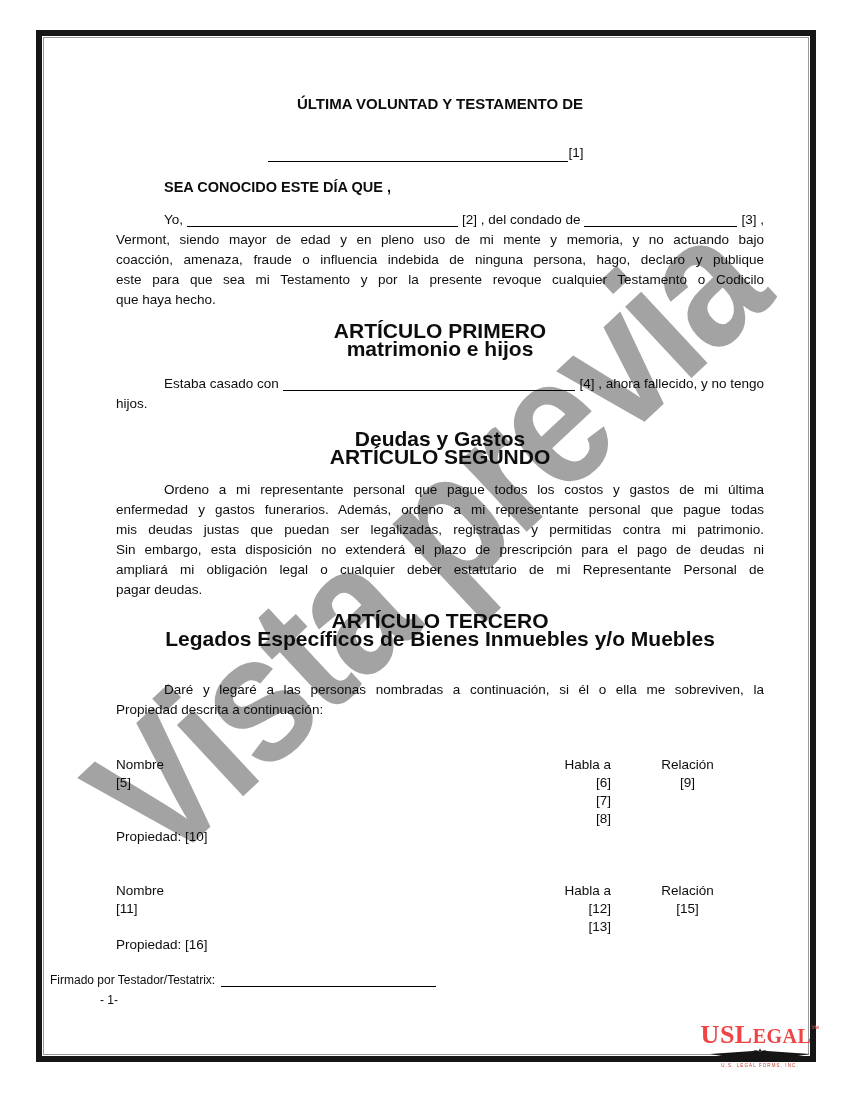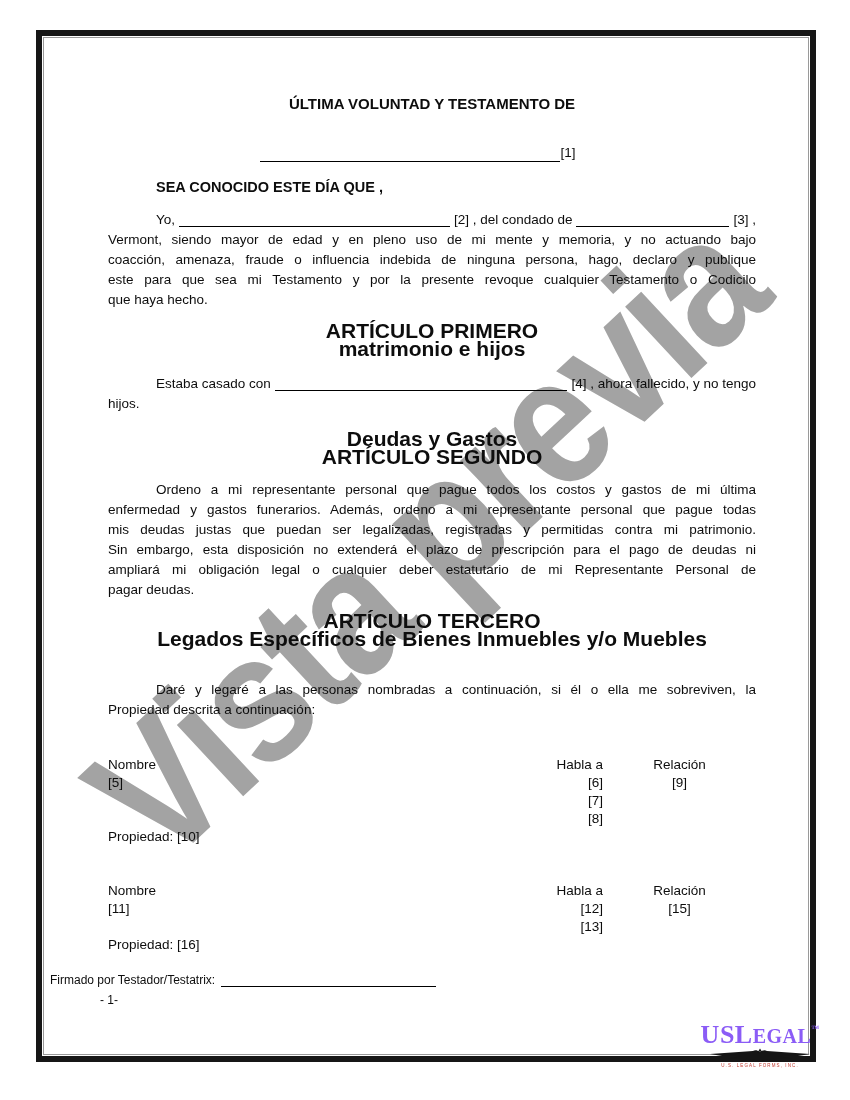--- a/index.html
+++ b/index.html
@@ -16,21 +16,21 @@
 
   
   .watermark{
     position:absolute;left:-150px;top:420px;width:1150px;height:240px;z-index:0;
     display:flex;align-items:center;justify-content:center;
     transform:rotate(-43deg) scaleY(1.15);
     font-size:160px;font-weight:bold;letter-spacing:-5px;
     color:#a3a3a3;white-space:nowrap;
   }
 
-  .content{position:absolute;left:108px;top:0;width:648px;z-index:1;}
+  .content{position:absolute;left:116px;top:0;width:648px;z-index:1;}
 
   .title{font-size:15px;font-weight:bold;text-align:center;margin:95px 0 0 0;line-height:18px;}
 
   .blankrow{margin-top:31px;height:18px;display:flex;justify-content:center;
     font-size:13.5px;line-height:18px;transform:translateX(-14px);}
   .blank{border-bottom:1.3px solid #000;}
   .blankrow .blank{width:300px;}
 
   .salut{margin:16px 0 0 48px;font-weight:bold;font-size:14.5px;line-height:18px;}
 
@@ -54,21 +54,21 @@
   .bcol2{width:254px;flex:none;text-align:right;}
   .bcol3{flex:1;text-align:center;}
   .prop{margin-top:0;}
 
   .footer{position:absolute;left:50px;top:970px;z-index:2;font-size:12px;line-height:20px;}
   .f1{display:flex;align-items:baseline;}
   .f1 .blank{width:215px;margin-left:6px;height:15px;align-self:flex-end;margin-bottom:3px;}
   .pagenum{margin-left:50px;}
 
   .logo{position:absolute;right:30px;top:1016px;z-index:4;width:120px;text-align:center;background:transparent;}
-  .logo-text{font-family:"Liberation Serif",serif;font-weight:bold;color:#8b5cf6;
+  .logo-text{font-family:"Liberation Serif",serif;font-weight:bold;color:#ef4444;
     letter-spacing:.5px;line-height:26px;white-space:nowrap;}
   .logo-text .lg{font-size:26px;}
   .logo-text .sm{font-size:20px;}
   .logo-text .tm{font-size:8px;vertical-align:12px;letter-spacing:0;}
   .eagle{display:block;margin:-3px auto 0 auto;}
   .tagline{font-size:4.5px;color:#c03a30;letter-spacing:1.1px;line-height:6px;white-space:nowrap;}
 </style>
 </head>
 <body>
 

